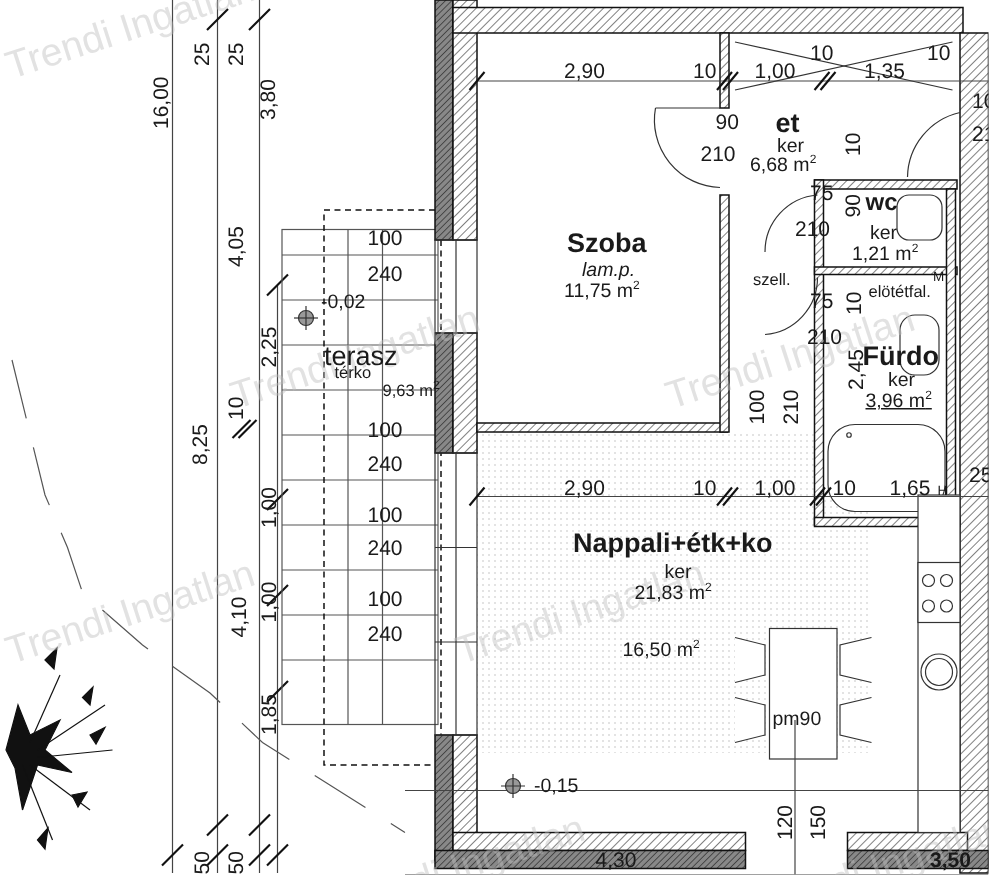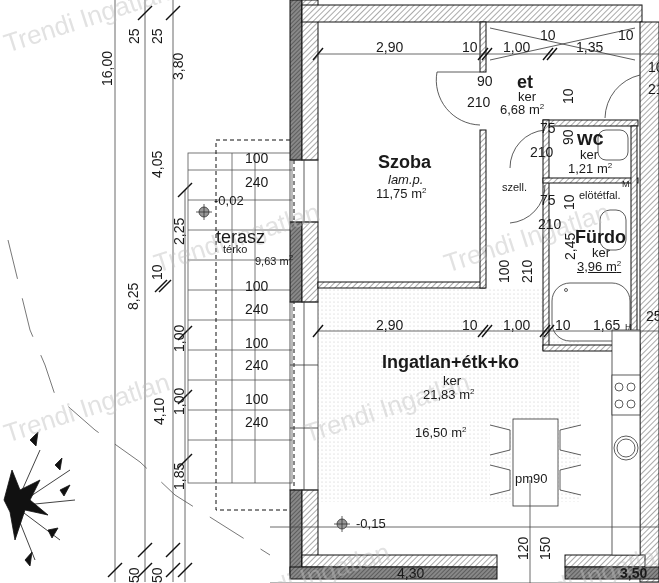--- a/index.html
+++ b/index.html
@@ -202,33 +202,33 @@
 <div class="wm" style="left:500px;top:590px;">Trendi Ingatlan</div>
 
 <div class="lbl room-title" style="left:378px;top:153px;">Szoba</div>
 <div class="lbl room-sub" style="left:388px;top:173px;font-style:italic;">lam.p.</div>
 <div class="lbl room-sub" style="left:376px;top:187px;"><span>11,75 m</span><sup>2</sup></div>
 
 <div class="lbl room-title" style="left:517px;top:73px;">et</div>
 <div class="lbl room-sub" style="left:518px;top:90px;">ker</div>
 <div class="lbl room-sub" style="left:500px;top:103px;text-align:center;"><span>6,68 m</span><sup>2</sup></div>
 
-<div class="lbl room-title" style="left:577px;top:128px;font-size:20px;">wc</div>
+<div class="lbl room-title" style="left:577px;top:128px;font-size:16px;">wc</div>
 <div class="lbl room-sub" style="left:580px;top:148px;">ker</div>
 <div class="lbl room-sub" style="left:568px;top:162px;"><span>1,21 m</span><sup>2</sup></div>
 
 <div class="lbl room-title" style="left:575px;top:228px;">Fürdo</div>
 <div class="lbl room-sub" style="left:592px;top:246px;">ker</div>
 <div class="lbl room-sub" style="left:577px;top:260px;text-decoration:underline;"><span>3,96 m</span><sup>2</sup></div>
 
 <div class="lbl" style="left:216px;top:228px;font-weight:normal;font-size:18px;">terasz</div>
 <div class="lbl small" style="left:223px;top:244px;">térko</div>
 <div class="lbl small" style="left:215px;top:256px;padding-left:40px;"><span>9,63 m</span><sup>2</sup></div>
 
-<div class="lbl room-title" style="left:382px;top:353px;">Ingatlan+étk+ko</div>
+<div class="lbl room-title" style="left:382px;top:353px;">Nappali+étk+ko</div>
 <div class="lbl room-sub" style="left:443px;top:374px;">ker</div>
 <div class="lbl room-sub" style="left:423px;top:388px;"><span>21,83 m</span><sup>2</sup></div>
 <div class="lbl room-sub" style="left:415px;top:426px;"><span>16,50 m</span><sup>2</sup></div>
 
 <div class="lbl small" style="left:502px;top:182px;">szell.</div>
 <div class="lbl small" style="left:579px;top:190px;">elötétfal.</div>
 <div class="lbl" style="left:622px;top:180px;font-size:9px;">M</div>
 <div class="lbl" style="left:625px;top:323px;font-size:9px;">H</div>
 <div class="lbl room-sub" style="left:515px;top:472px;text-align:center;">pm90</div>
 <div class="lbl room-sub" style="left:214px;top:194px;">-0,02</div>

